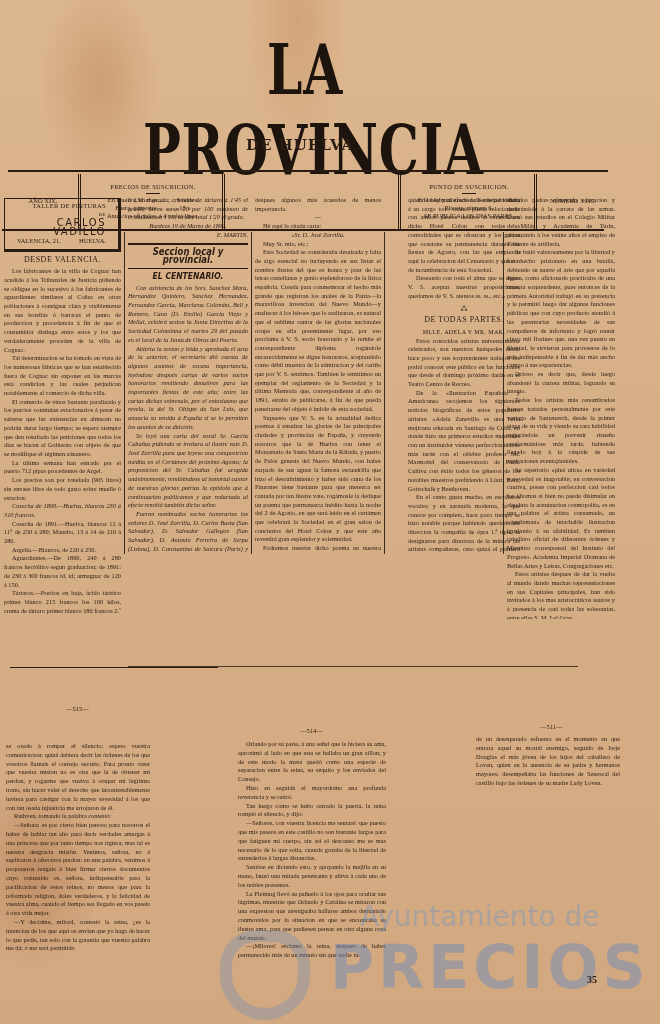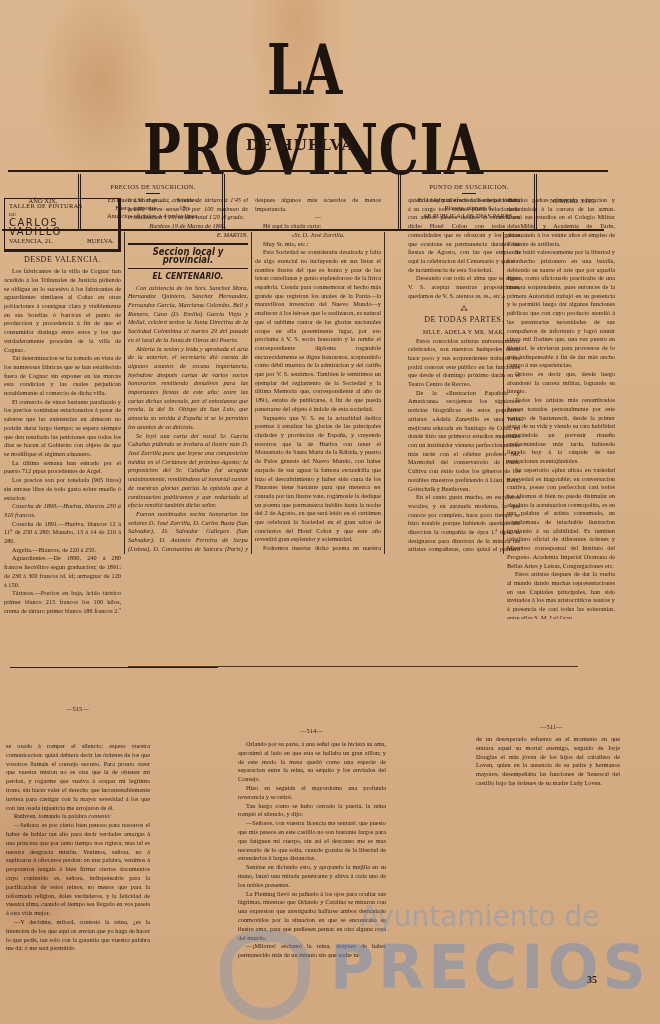--- a/index.html
+++ b/index.html
@@ -34,21 +34,21 @@
   .info-cell .head { font-size: 6.5px; letter-spacing: 0.3px; }
   .info-cell .dash { width: 14px; height: 1px; background: #2a1c12; margin: 2px 0; }
   .info-sep { position: absolute; top: 2px; height: 56px; width: 3px; border-left: 1px solid #2a1c12; border-right: 1px solid #2a1c12; }
   .col { position: absolute; font-size: 6.3px; line-height: 8.7px; text-align: justify; overflow: hidden; }
   .col p { text-indent: 8px; margin-bottom: 0; }
   .col .center { text-align: center; text-indent: 0; }
   .col .right { text-align: right; }
   .col h3 { font-size: 8px; text-align: center; font-weight: normal; letter-spacing: 0.5px; margin: 3px 0; }
   .col h2 { font-family: "DejaVu Sans", sans-serif; font-size: 9px; text-align: center; font-weight: bold; margin: 3px 0; transform: scaleX(0.85); }
   .vline { position: absolute; width: 1px; background: #3a2a1c; }
-  .ad-box { border: 1px solid #2a1c12; border-right-width: 3px; border-bottom-width: 3px; padding: 3px 4px; margin: 2px 0 4px 0; text-align: left; }
+  .ad-box { border: 1px solid #2a1c12; border-right-width: 3px; border-bottom-width: 3px; padding: 3px 12px; margin: 2px 0 4px 0; text-align: right; }
   .ad-box .l1 { font-size: 6.5px; letter-spacing: 0.3px; }
   .ad-box .l2 { font-family: "DejaVu Sans", sans-serif; font-size: 10px; letter-spacing: 1.5px; font-weight: normal; }
   .ad-box .l3 { display: flex; justify-content: space-between; font-size: 6.5px; }
   .pagenum { position: absolute; font-size: 6.5px; }
   .lower { position: absolute; font-size: 6.3px; line-height: 8.8px; text-align: justify; }
   .lower p { text-indent: 8px; }
   .watermark { position: absolute; left: 300px; top: 900px; width: 360px; height: 120px; pointer-events: none; }
   .wm-top { position: absolute; left: 60px; top: 0; font-family: "DejaVu Sans", sans-serif; font-size: 28px; color: rgba(120,150,190,0.45); }
   .wm-bot { position: absolute; left: 30px; top: 32px; font-family: "DejaVu Sans", sans-serif; font-weight: bold; font-size: 60px; letter-spacing: 4px; color: rgba(110,140,185,0.5); }
   .wm-shield { position: absolute; left: -80px; top: 30px; width: 90px; height: 90px; border: 12px solid rgba(110,140,185,0.35); border-radius: 40% 40% 50% 50%; }

